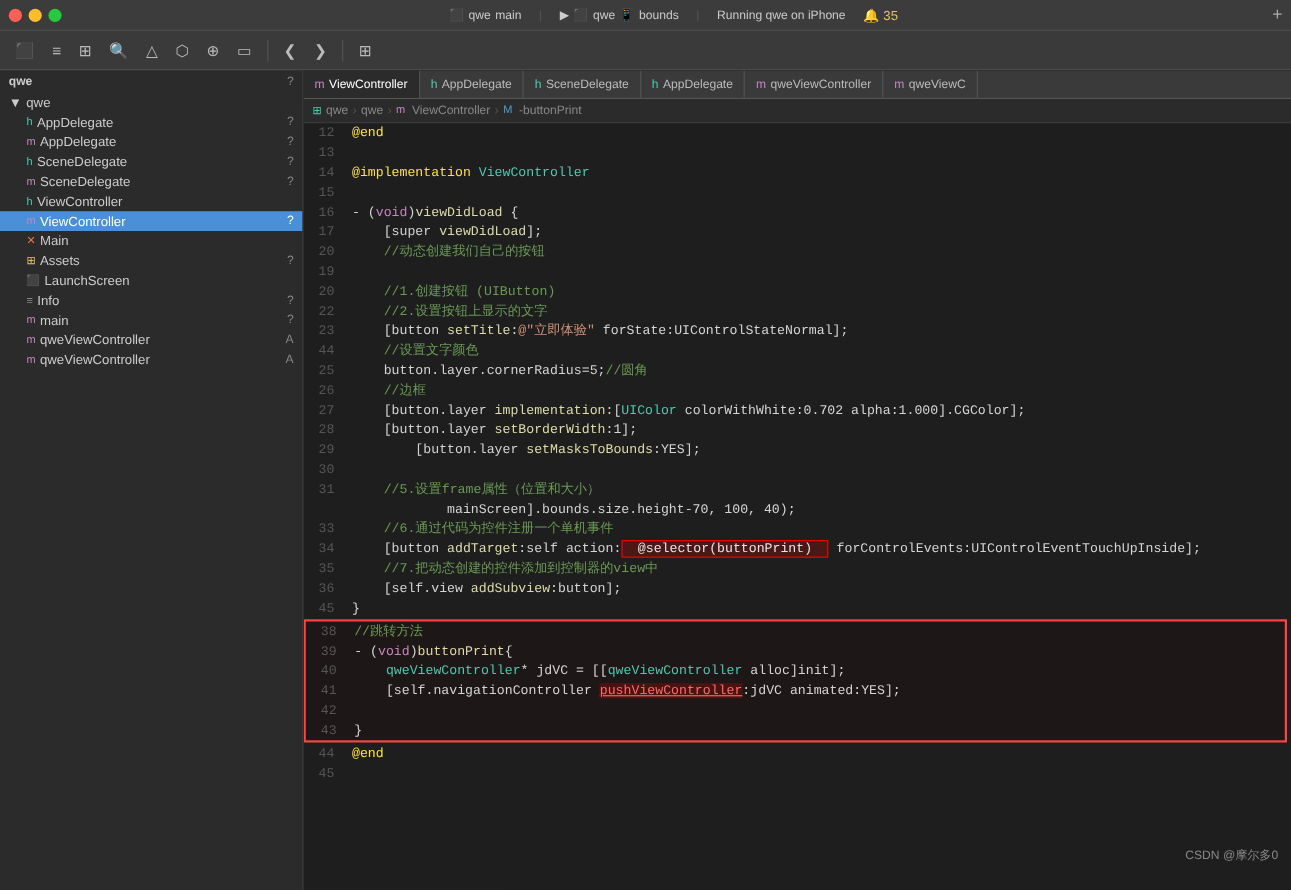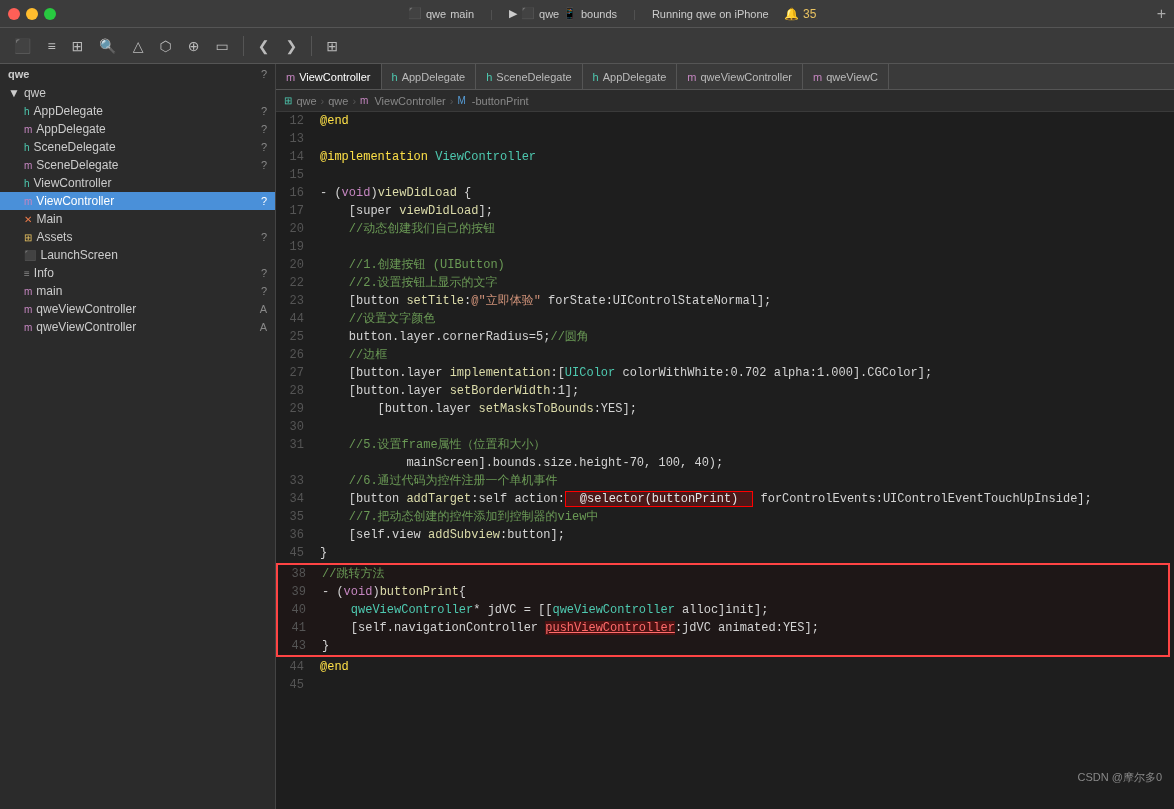--- a/index.html
+++ b/index.html
@@ -551,20 +551,24 @@
         <div class="code-line">
           <span class="line-num">40</span>
           <span class="line-content">    <span class="class-name">qweViewController</span>* jdVC = [[<span class="class-name">qweViewController</span> alloc]init];</span>
         </div>
 
         <div class="code-line">
           <span class="line-num">41</span>
           <span class="line-content">    [self.navigationController <span class="push-highlight">pushViewController</span>:jdVC animated:YES];</span>
         </div>
 
+        <div class="code-line">
+          <span class="line-num">42</span>
+          <span class="line-content"></span>
+        </div>
 
         <div class="code-line">
           <span class="line-num">43</span>
           <span class="line-content">}</span>
         </div>
       </div>
 
       <div class="code-line">
         <span class="line-num">44</span>
         <span class="line-content"><span class="kw">@end</span></span>

